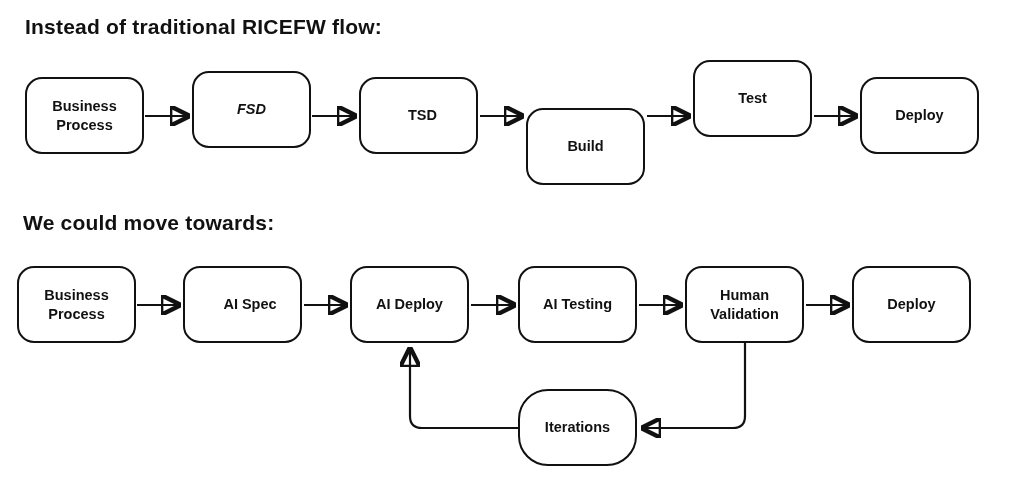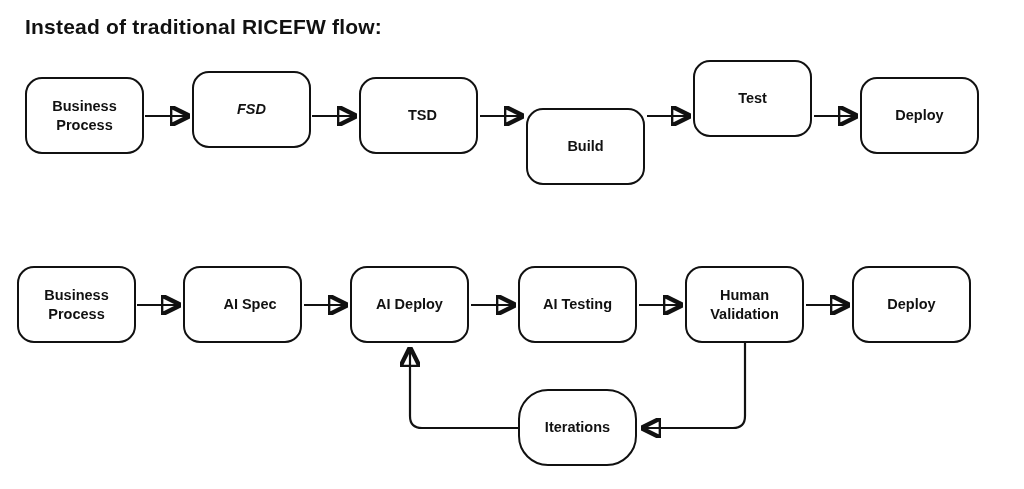--- a/index.html
+++ b/index.html
@@ -76,20 +76,21 @@
   <div class="node" style="left:526px; top:77px;margin-top:31px;">
     <span>Build</span>
   </div>
   <div class="node" style="left:693px; top:60px;">
     <span>Test</span>
   </div>
   <div class="node" style="left:860px; top:77px;">
     <span>Deploy</span>
   </div>
 
+  <h2 class="flow-title" style="left:23px; top:211px;">We could move towards:</h2>
 
   <div class="node" style="left:17px;  top:266px;">
     <span>Business Process</span>
   </div>
   <div class="node" style="left:183px; top:266px;padding-left:27px;">
     <span>AI Spec</span>
   </div>
   <div class="node" style="left:350px; top:266px;">
     <span>AI Deploy</span>
   </div>

